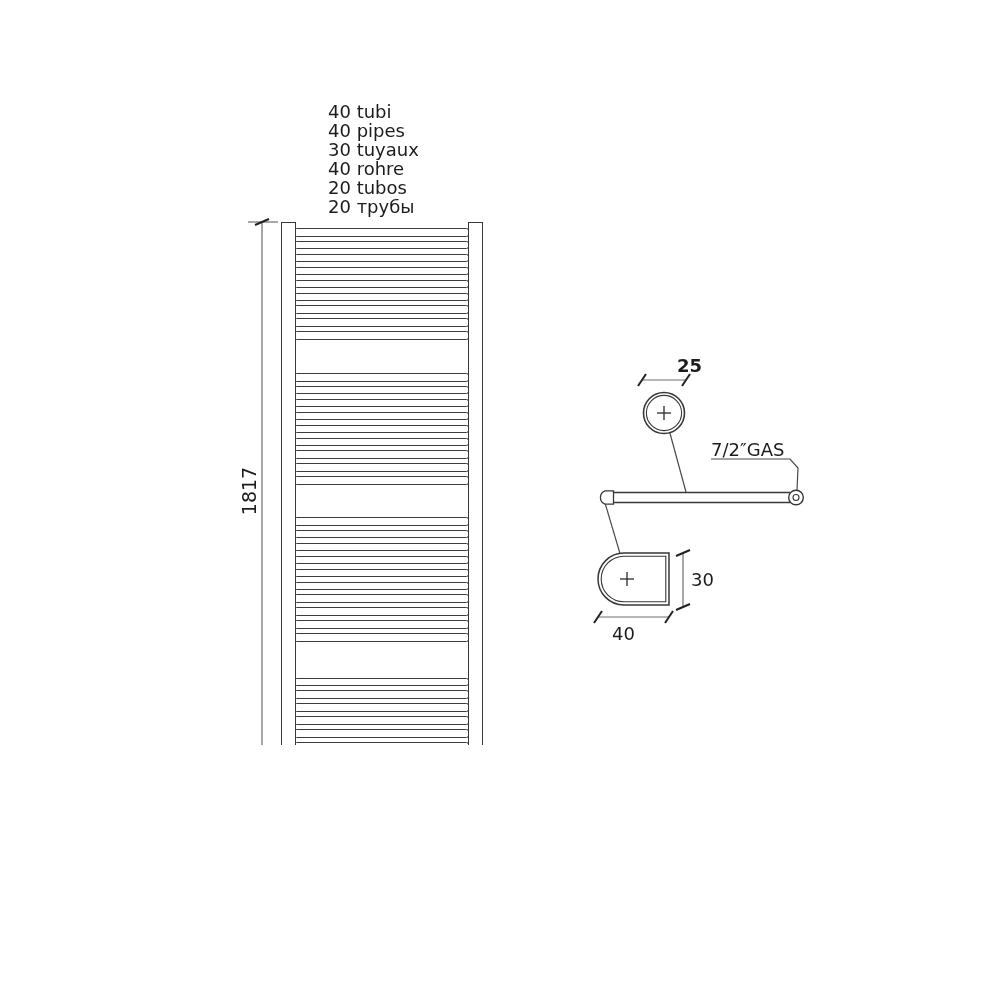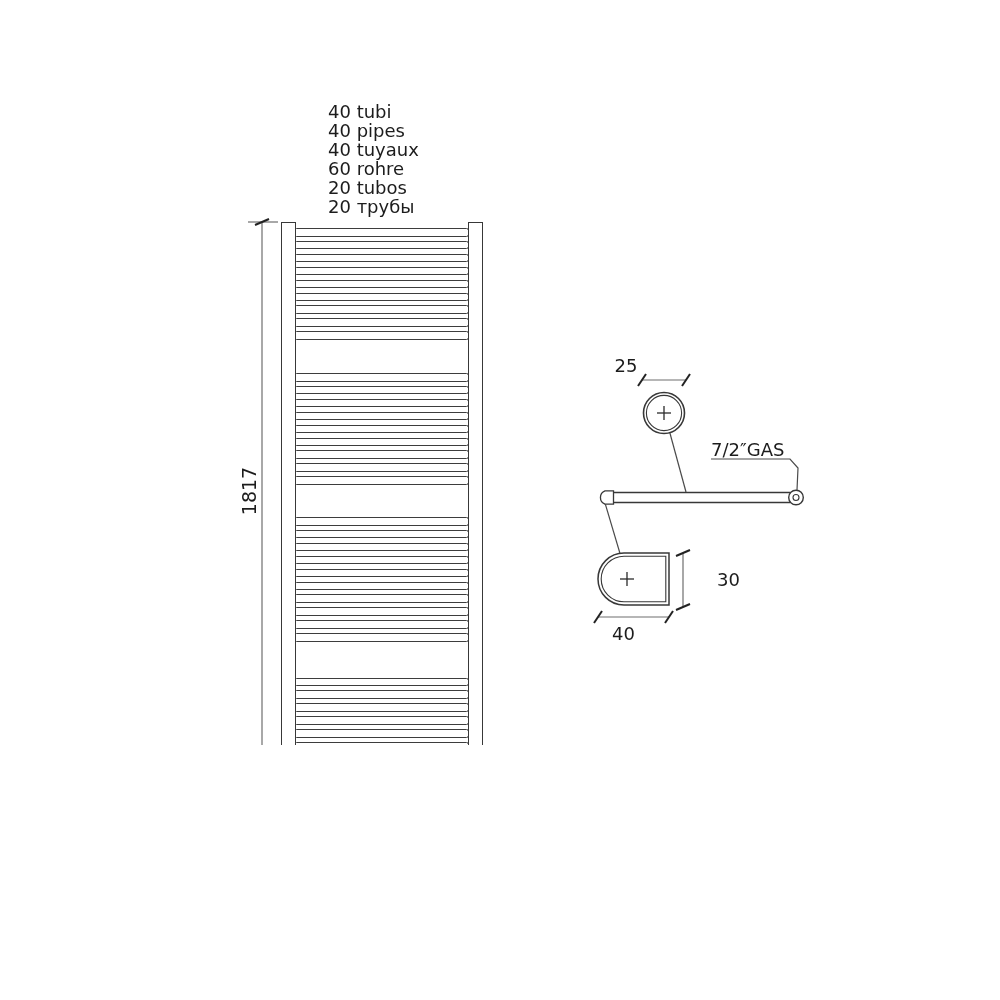--- a/index.html
+++ b/index.html
@@ -24,38 +24,38 @@
   .tube{
     position:absolute;left:294px;width:175px;height:8.6px;background:#fff;
     border:1.25px solid #3d3d3d;border-radius:2.5px;box-sizing:border-box;
   }
   
   #overlay{position:absolute;left:0;top:0;z-index:3;pointer-events:none;}
   
   .dimtxt{font-size:18px;white-space:nowrap;z-index:4;}
   #dim-height{left:219px;top:480px;width:60px;text-align:center;font-size:19px;
     transform:rotate(-90deg);transform-origin:center center;}
-  #dim-25{left:605px;top:355px;width:42px;text-align:center;}
+  #dim-25{left:660px;top:355px;width:42px;text-align:right;font-weight:bold;}
   #dim-gas{left:711px;top:439px;}
-  #dim-30{left:691px;top:569px;margin-left:26px;}
+  #dim-30{left:691px;top:569px;}
   #dim-40{left:612px;top:623px;width:50px;}
   .serif-label{font-family:"DejaVu Serif",serif;font-weight:bold;font-size:17px;z-index:4;}
   #label-I{left:386px;top:845px;width:20px;text-align:center;}
   #label-L{left:390px;top:869px;width:20px;text-align:center;}
 </style>
 </head>
 <body>
 
 <div id="canvas">
 
   <div class="abs" id="header-block">
     <div class="hline">40 tubi</div>
     <div class="hline it">40 pipes</div>
-    <div class="hline it">40 tuyaux</div>
-    <div class="hline it">60 rohre</div>
+    <div class="hline it">30 tuyaux</div>
+    <div class="hline it">40 rohre</div>
     <div class="hline it">20 tubos</div>
     <div class="hline it">20 трубы</div>
   </div>
 
   <div id="tube-layer">
       <div class="tube" style="top: 228px;"></div>
       <div class="tube" style="top: 240.9px;"></div>
       <div class="tube" style="top: 253.8px;"></div>
       <div class="tube" style="top: 266.7px;"></div>
       <div class="tube" style="top: 279.6px;"></div>

